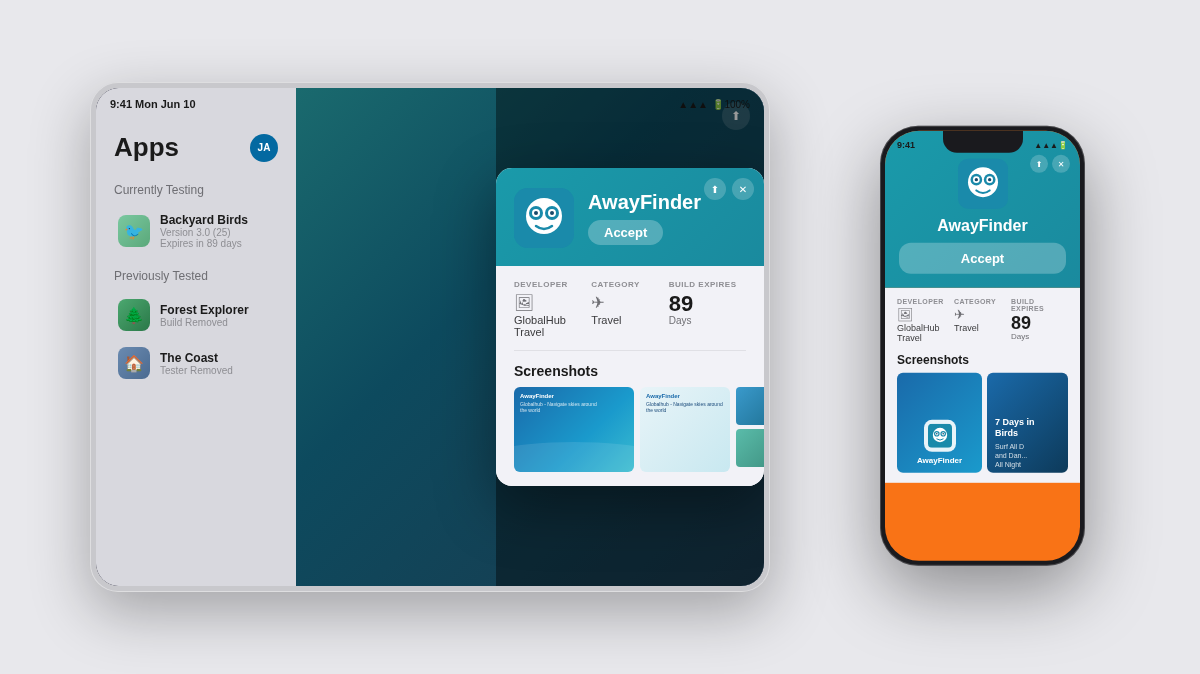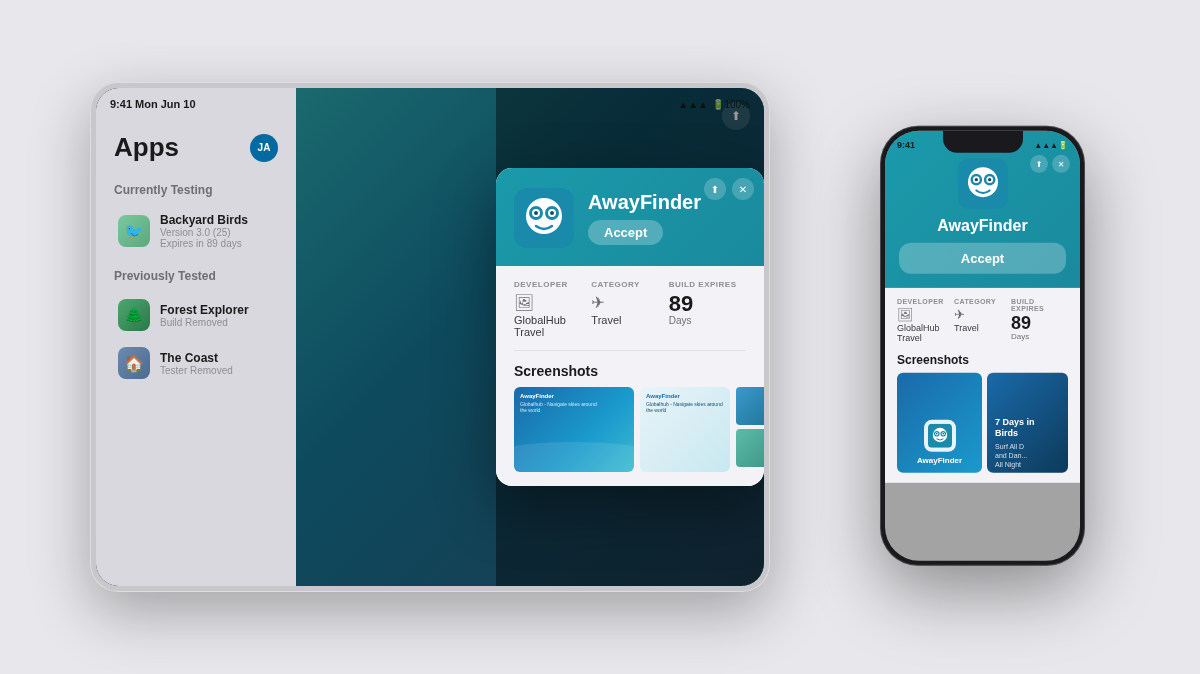--- a/index.html
+++ b/index.html
@@ -92,21 +92,21 @@
       background: #0369a1;
       display: flex;
       align-items: center;
       justify-content: center;
       font-size: 10px;
       font-weight: 600;
       color: white;
     }
     .sidebar-section-title {
       font-size: 12px;
-      font-weight: 700;
+      font-weight: 400;
       color: #6e6e73;
       margin-bottom: 10px;
       margin-top: 14px;
     }
     .sidebar-item {
       display: flex;
       align-items: center;
       gap: 10px;
       padding: 6px 4px;
       border-radius: 8px;
@@ -353,21 +353,21 @@
       height: 440px;
       background: #1a1a1e;
       border-radius: 38px;
       padding: 5px;
       box-shadow: 0 25px 70px rgba(0,0,0,0.4), inset 0 0 0 1px rgba(255,255,255,0.2);
       z-index: 30;
     }
     .phone-inner {
       width: 100%;
       height: 100%;
-      background: #a3a3a3;
+      background: #f97316;
       border-radius: 34px;
       overflow: hidden;
       position: relative;
     }
     .phone-notch {
       position: absolute;
       top: 0;
       left: 50%;
       transform: translateX(-50%);
       width: 80px;

